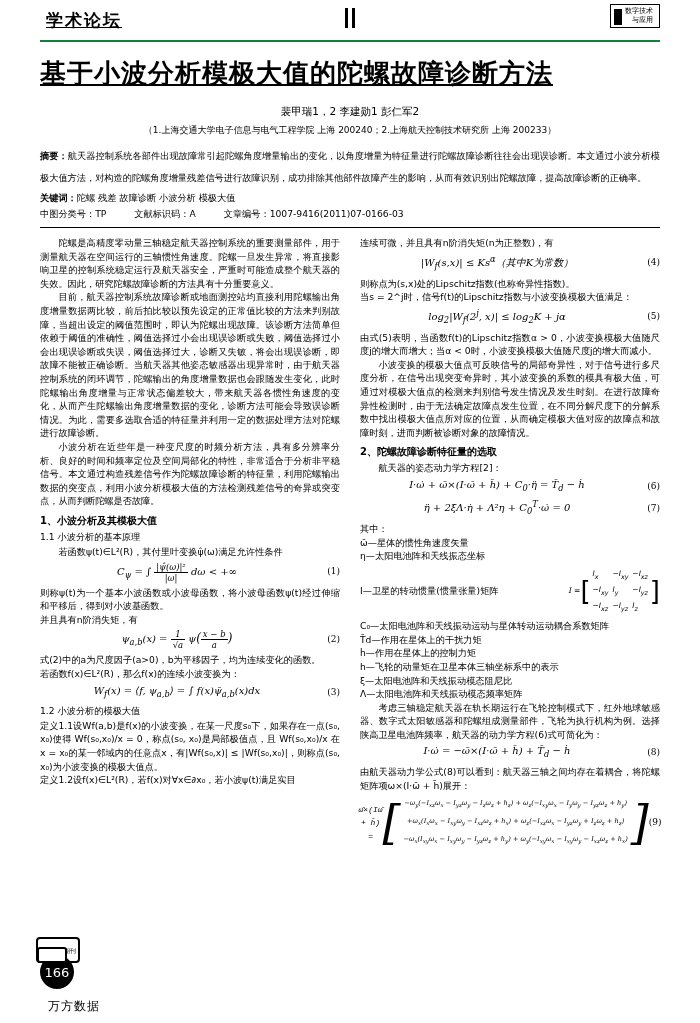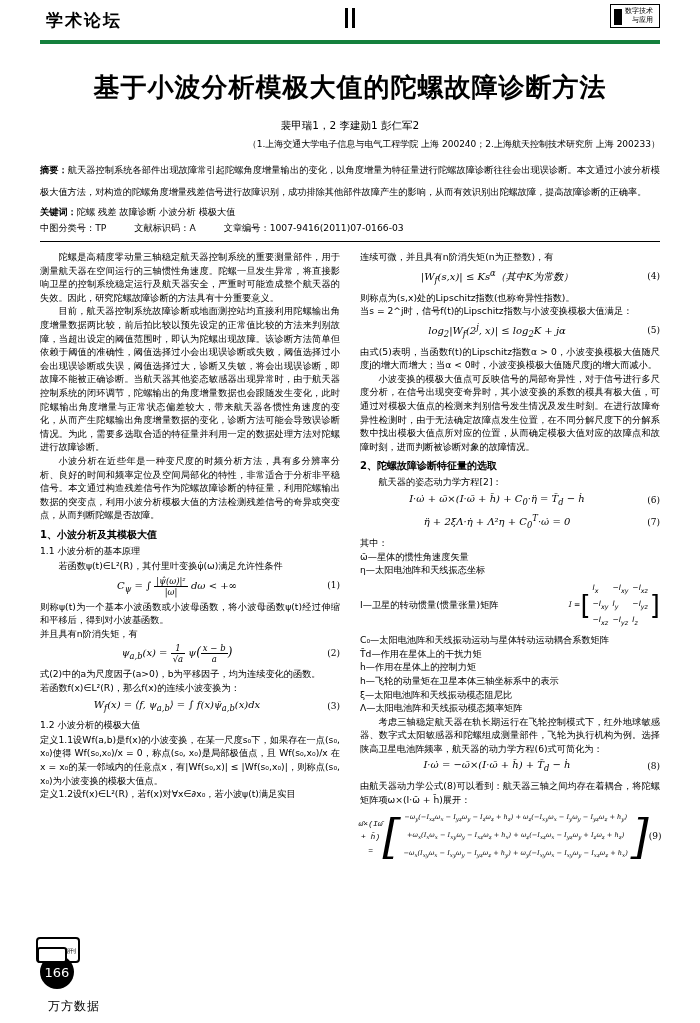--- a/index.html
+++ b/index.html
@@ -14,22 +14,22 @@
   .page{
     position:relative;
     width:700px;height:1023px;
     box-sizing:border-box;
     padding:0 40px;
   }
   
   .hdr{
     position:relative;
     height:40px;
-    border-bottom:4px solid #15803d;
-    display:flex;align-items:center;
+    border-bottom:2px solid #15803d;
+    display:flex;align-items:center;text-decoration:underline;
   }
   .hdr-title{
     font-family:"DejaVu Sans","Liberation Sans",sans-serif;
     font-size:17px;font-weight:bold;letter-spacing:2px;
     padding-left:6px;
   }
   .hdr-bars{
     position:absolute;left:50%;top:8px;transform:translateX(-50%);
     display:flex;gap:4px;
   }
@@ -41,32 +41,33 @@
     font-size:7px;line-height:9px;
     text-align:right;
     position:absolute;
   }
   .hdr-logo:before{
     content:"";position:absolute;left:3px;top:4px;
     width:8px;height:16px;background:#000;
   }
   
   .art-title{
-    text-align:center;
+    text-align:left;
     font-size:26px;font-weight:bold;
     letter-spacing:1px;
-    margin-top:26px;
+    margin-top:14px;
+    text-decoration:underline;
   }
   .authors{
     text-align:center;
     font-size:10.5px;
     margin-top:14px;
   }
   .affil{
-    text-align:right;
+    text-align:center;
     font-size:9px;
     margin-top:5px;
   }
   .abs-block{
     font-size:9.2px;
     line-height:22px;
     margin-top:8px;
     text-align:justify;
   }
   .abs-block b{font-weight:bold;}

